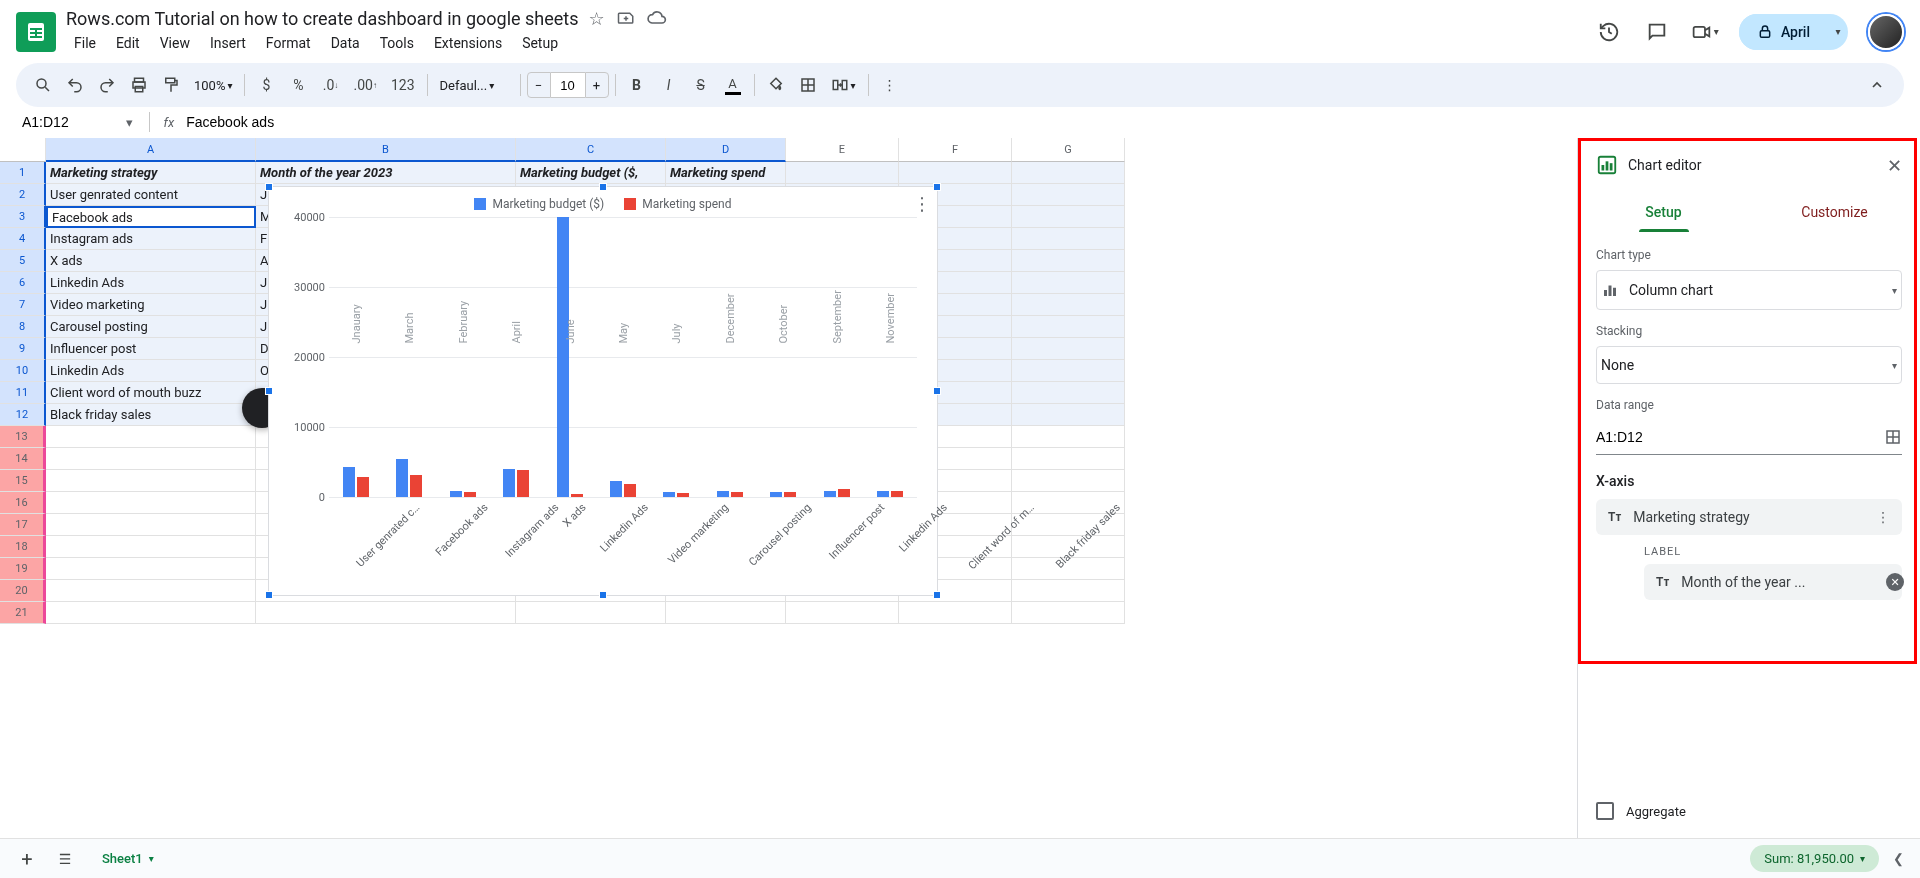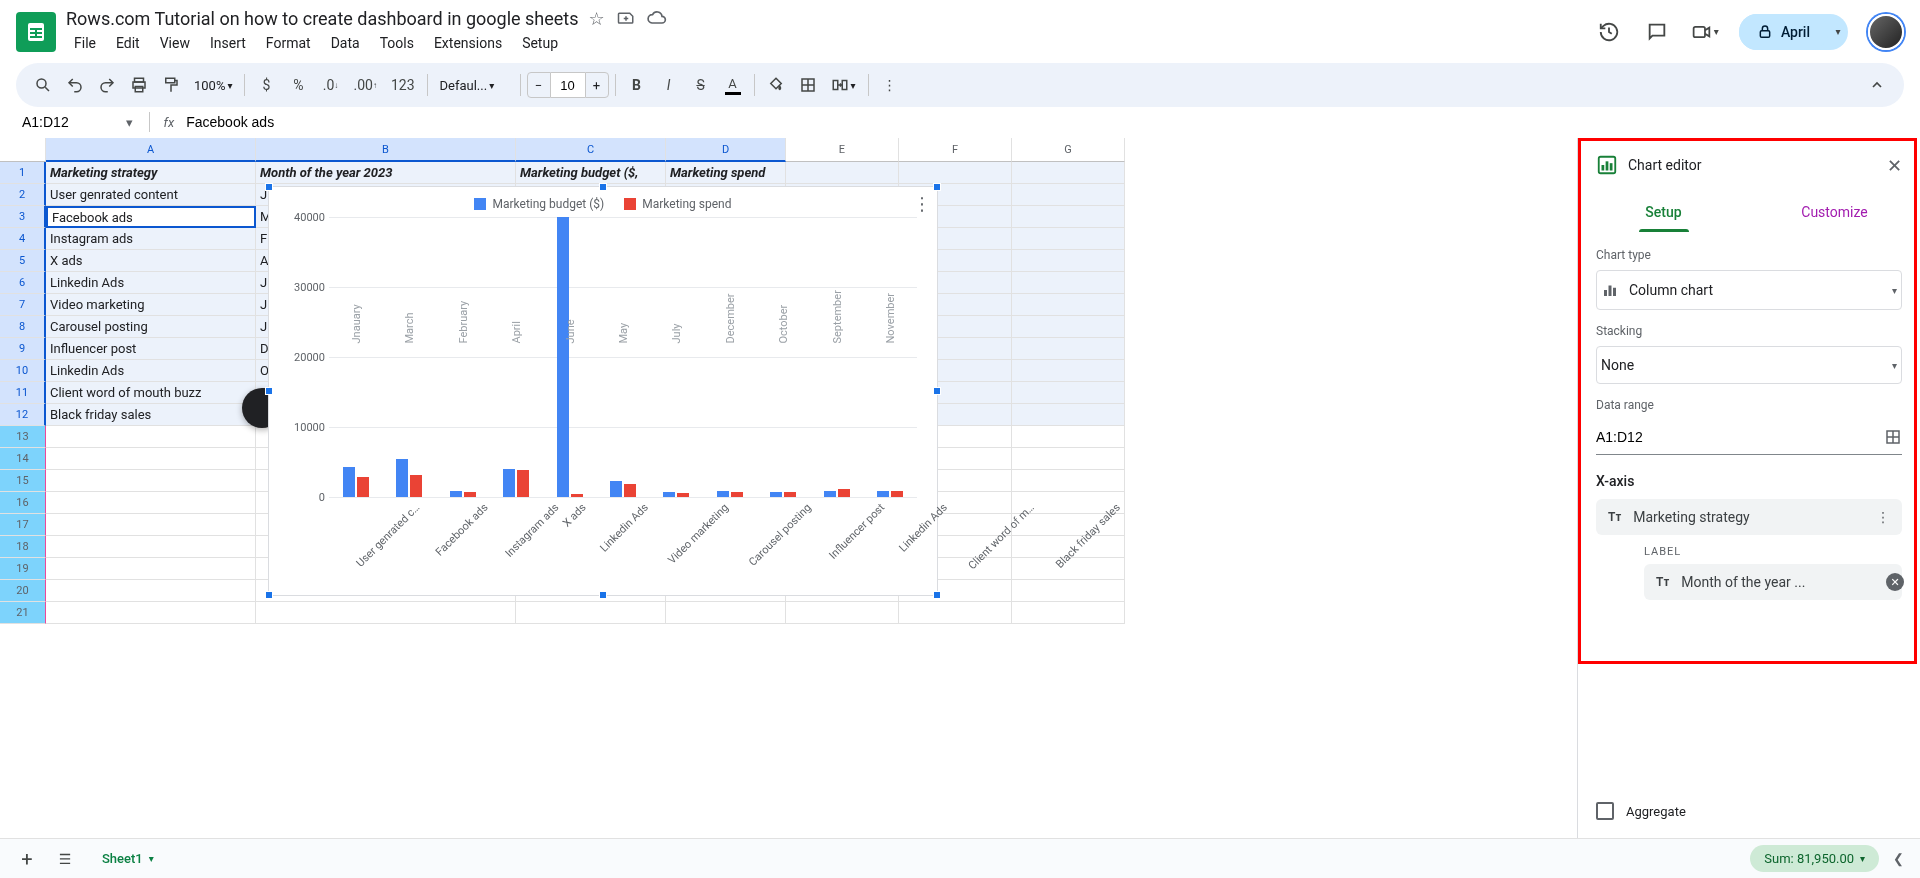--- a/index.html
+++ b/index.html
@@ -44,21 +44,21 @@
 
 
 .main { display: flex; flex: 1; overflow: hidden; }
 .sheet-area { flex: 1; position: relative; overflow: hidden; }
 .grid { position: relative; }
 .col-headers { display: flex; position: sticky; top: 0; }
 .corner { width: 46px; height: 24px; background: #fff; border-right: 1px solid #e1e1e1; border-bottom: 1px solid #c0c0c0; }
 .col-h { height: 24px; background: #fff; border-right: 1px solid #e1e1e1; border-bottom: 1px solid #c0c0c0; display: flex; align-items: center; justify-content: center; font-size: 11px; color: #5f6368; }
 .col-h.sel { background: #d3e3fd; color: #0b57d0; border-bottom: 2px solid #0b57d0; }
 .row { display: flex; }
-.row-h { width: 46px; height: 22px; background: #7dd3fc; border-right: 1px solid #ec4899; border-bottom: 1px solid #e1e1e1; display: flex; align-items: center; justify-content: center; font-size: 11px; color: #5f6368; }
+.row-h { width: 46px; height: 22px; background: #fca5a5; border-right: 3px solid #ec4899; border-bottom: 1px solid #e1e1e1; display: flex; align-items: center; justify-content: center; font-size: 11px; color: #5f6368; }
 .row-h.sel { background: #d3e3fd; color: #0b57d0; border-right: 2px solid #0b57d0; }
 .cell { height: 22px; border-right: 1px solid #e1e1e1; border-bottom: 1px solid #e1e1e1; padding: 0 4px; font-size: 13px; display: flex; align-items: center; overflow: hidden; white-space: nowrap; }
 .hdr-row .cell { background: #00e5e5; font-weight: bold; font-style: italic; }
 .sel-range .cell { background: rgba(11,87,208,.08); }
 .active-cell { border: 2px solid #0b57d0 !important; background: #fff !important; }
 .cA { width: 210px; } .cB { width: 260px; } .cC { width: 150px; } .cD { width: 120px; }
 .cE, .cF, .cG { width: 113px; }
 
 
 .chart-obj { position: absolute; left: 268px; top: 48px; width: 670px; height: 410px; background: #fff; border: 1px solid #dadce0; }
@@ -86,21 +86,21 @@
 
 .explore-fab { position: absolute; left: 242px; top: 250px; width: 40px; height: 40px; background: #202124; border-radius: 50%; display: flex; align-items: center; justify-content: center; color: #fff; box-shadow: 0 2px 6px rgba(0,0,0,.3); }
 
 
 .sidebar { width: 343px; border-left: 1px solid #dadce0; display: flex; flex-direction: column; position: relative; }
 .sidebar-highlight { position: absolute; top: 0; left: 0; right: 3px; height: 526px; border: 3px solid #ff0000; pointer-events: none; }
 .sb-header { display: flex; align-items: center; padding: 16px 18px; gap: 10px; }
 .sb-title { font-size: 14px; color: #202124; flex: 1; }
 .sb-close { cursor: pointer; color: #5f6368; font-size: 18px; }
 .sb-tabs { display: flex; }
-.sb-tab { flex: 1; text-align: center; padding: 12px 0; font-size: 14px; color: #a21caf; cursor: pointer; position: relative; }
+.sb-tab { flex: 1; text-align: center; padding: 12px 0; font-size: 14px; color: #7f1d1d; cursor: pointer; position: relative; }
 .sb-tab.active { color: #188038; font-weight: 500; }
 .sb-tab.active::after { content: ''; position: absolute; bottom: 0; left: 50%; transform: translateX(-50%); width: 50px; height: 3px; background: #188038; border-radius: 3px 3px 0 0; }
 .sb-content { padding: 16px 18px; overflow-y: auto; flex: 1; }
 .sb-label { font-size: 12px; color: #5f6368; margin-bottom: 8px; margin-top: 14px; }
 .sb-label:first-child { margin-top: 0; }
 .sb-select { border: 1px solid #dadce0; border-radius: 4px; padding: 10px 4px; display: flex; align-items: center; gap: 10px; cursor: pointer; font-size: 14px; }
 .sb-select .dd { margin-left: auto; color: #5f6368; }
 .sb-input-row { display: flex; align-items: center; border-bottom: 1px solid #80868b; padding: 8px 0; }
 .sb-input-row input { border: none; flex: 1; font-size: 14px; background: transparent; }
 .sb-heading { font-size: 14px; font-weight: 500; margin-top: 18px; margin-bottom: 10px; }

